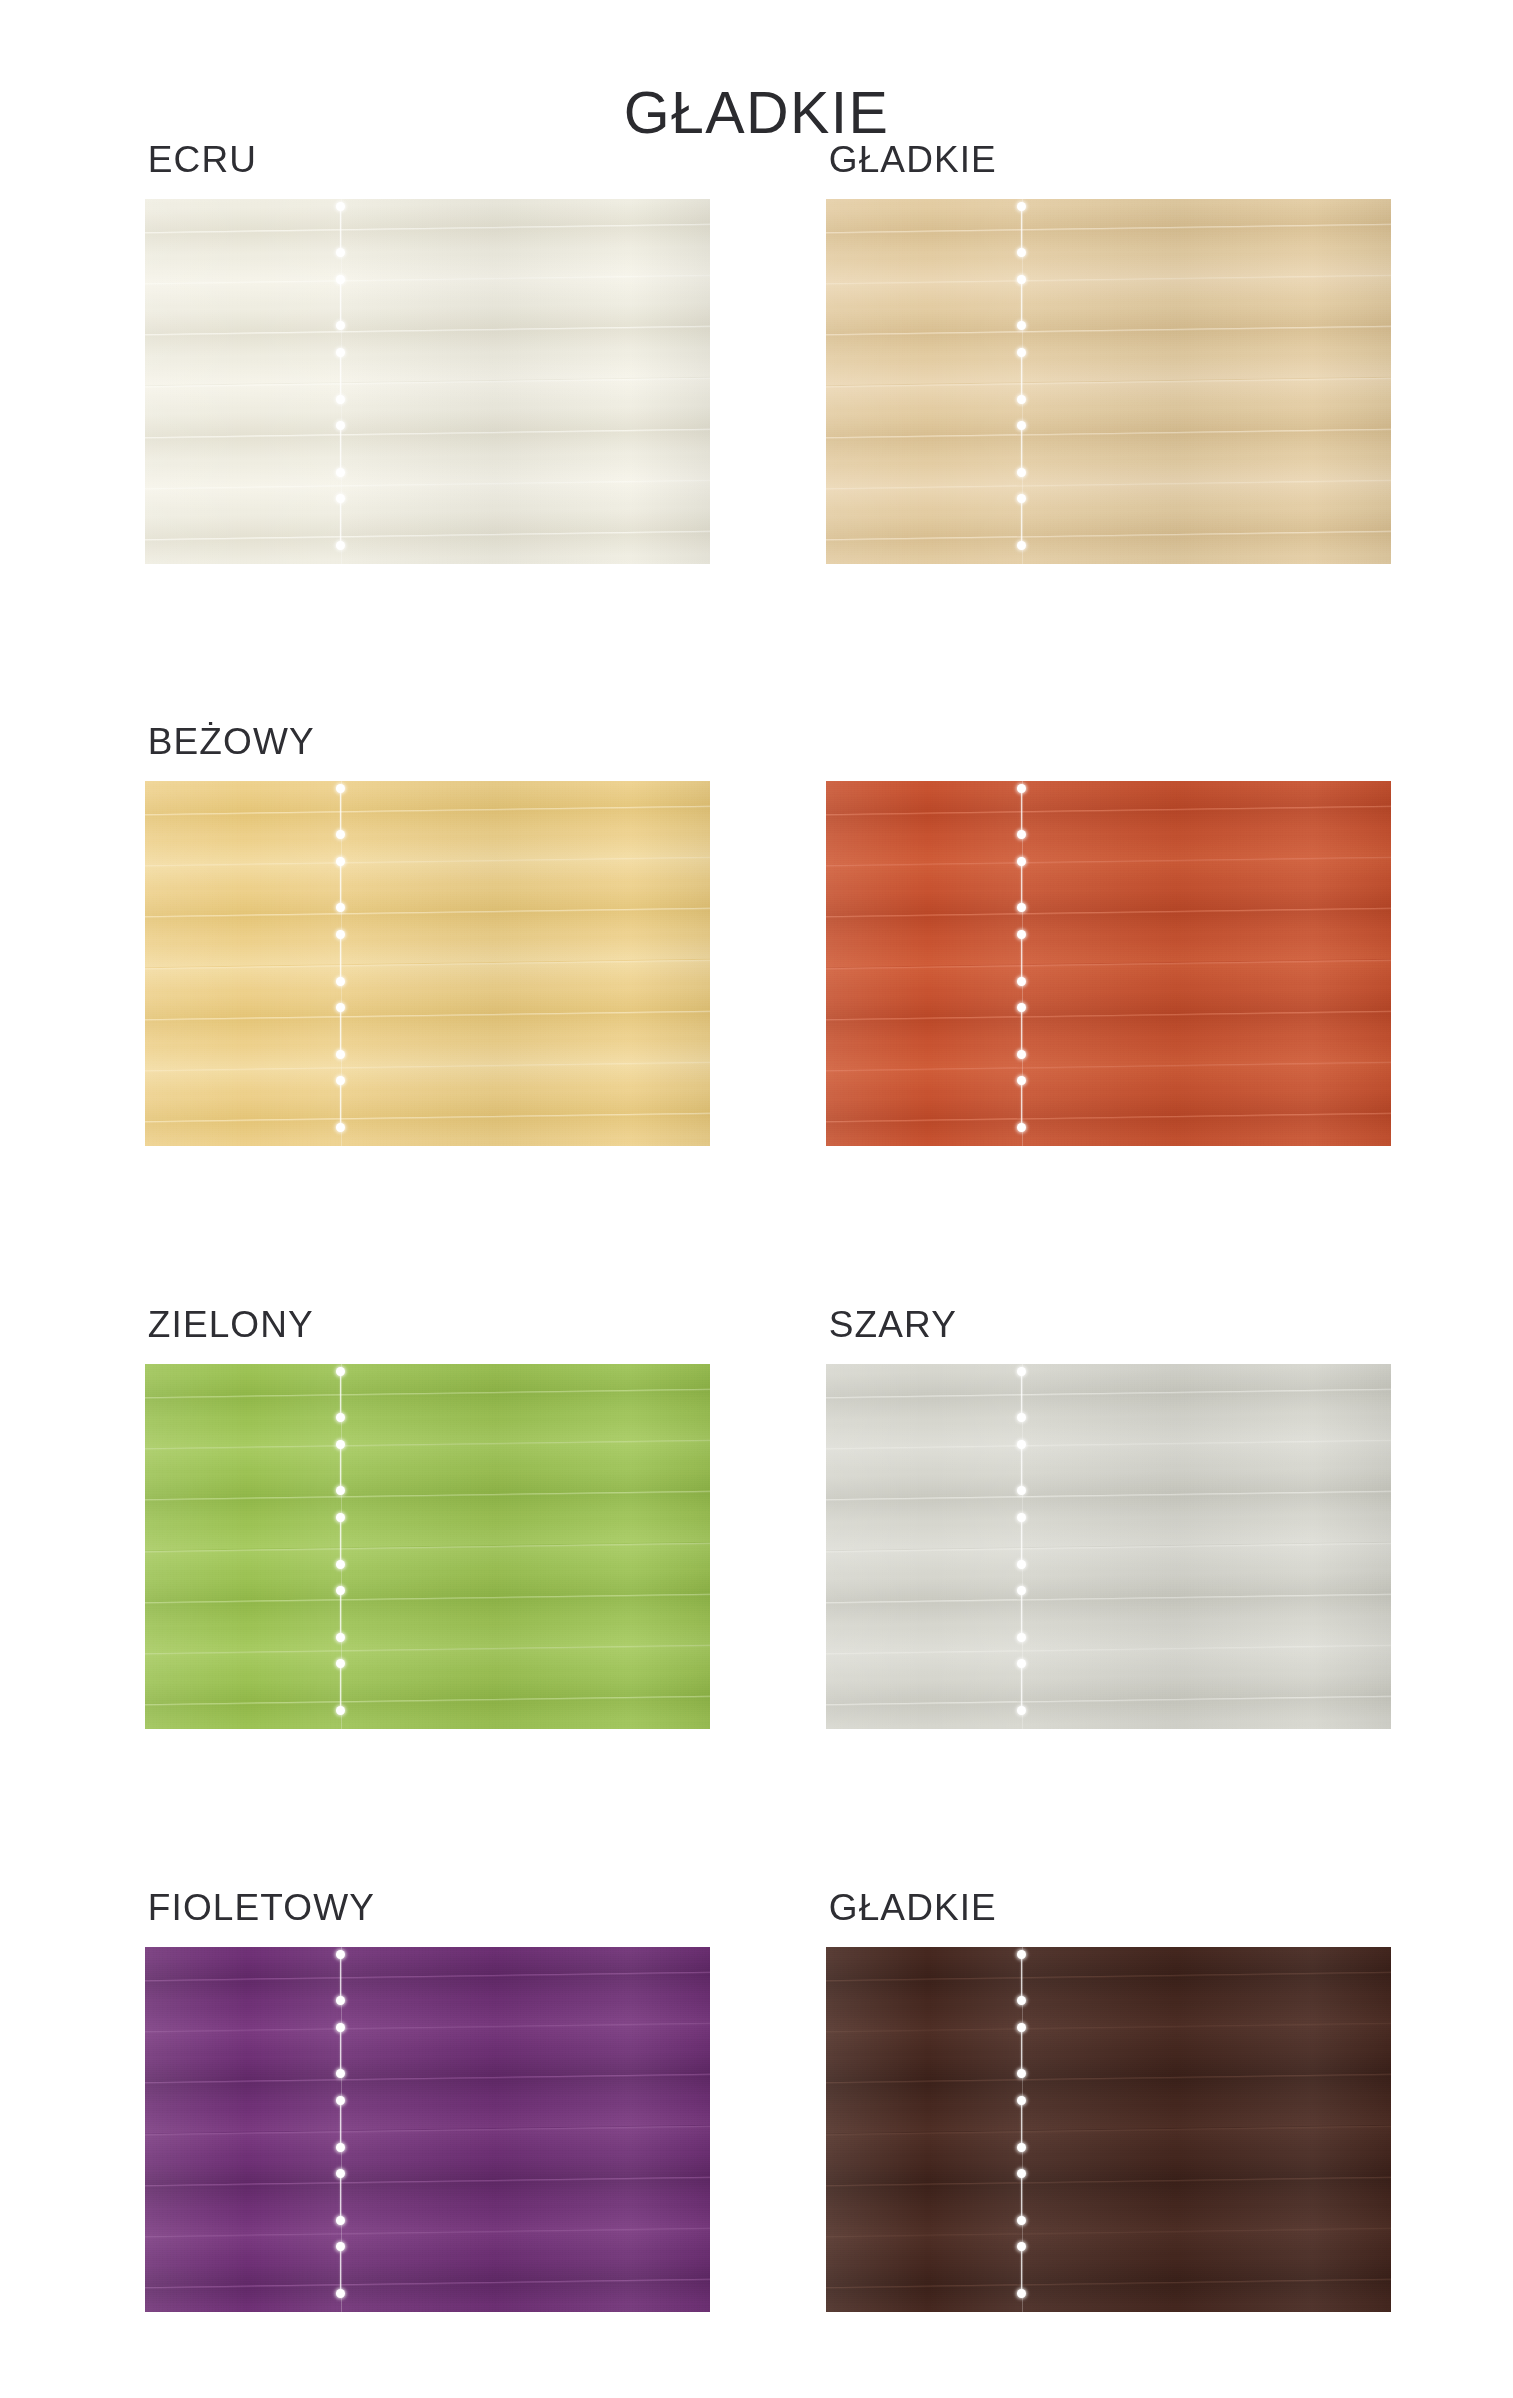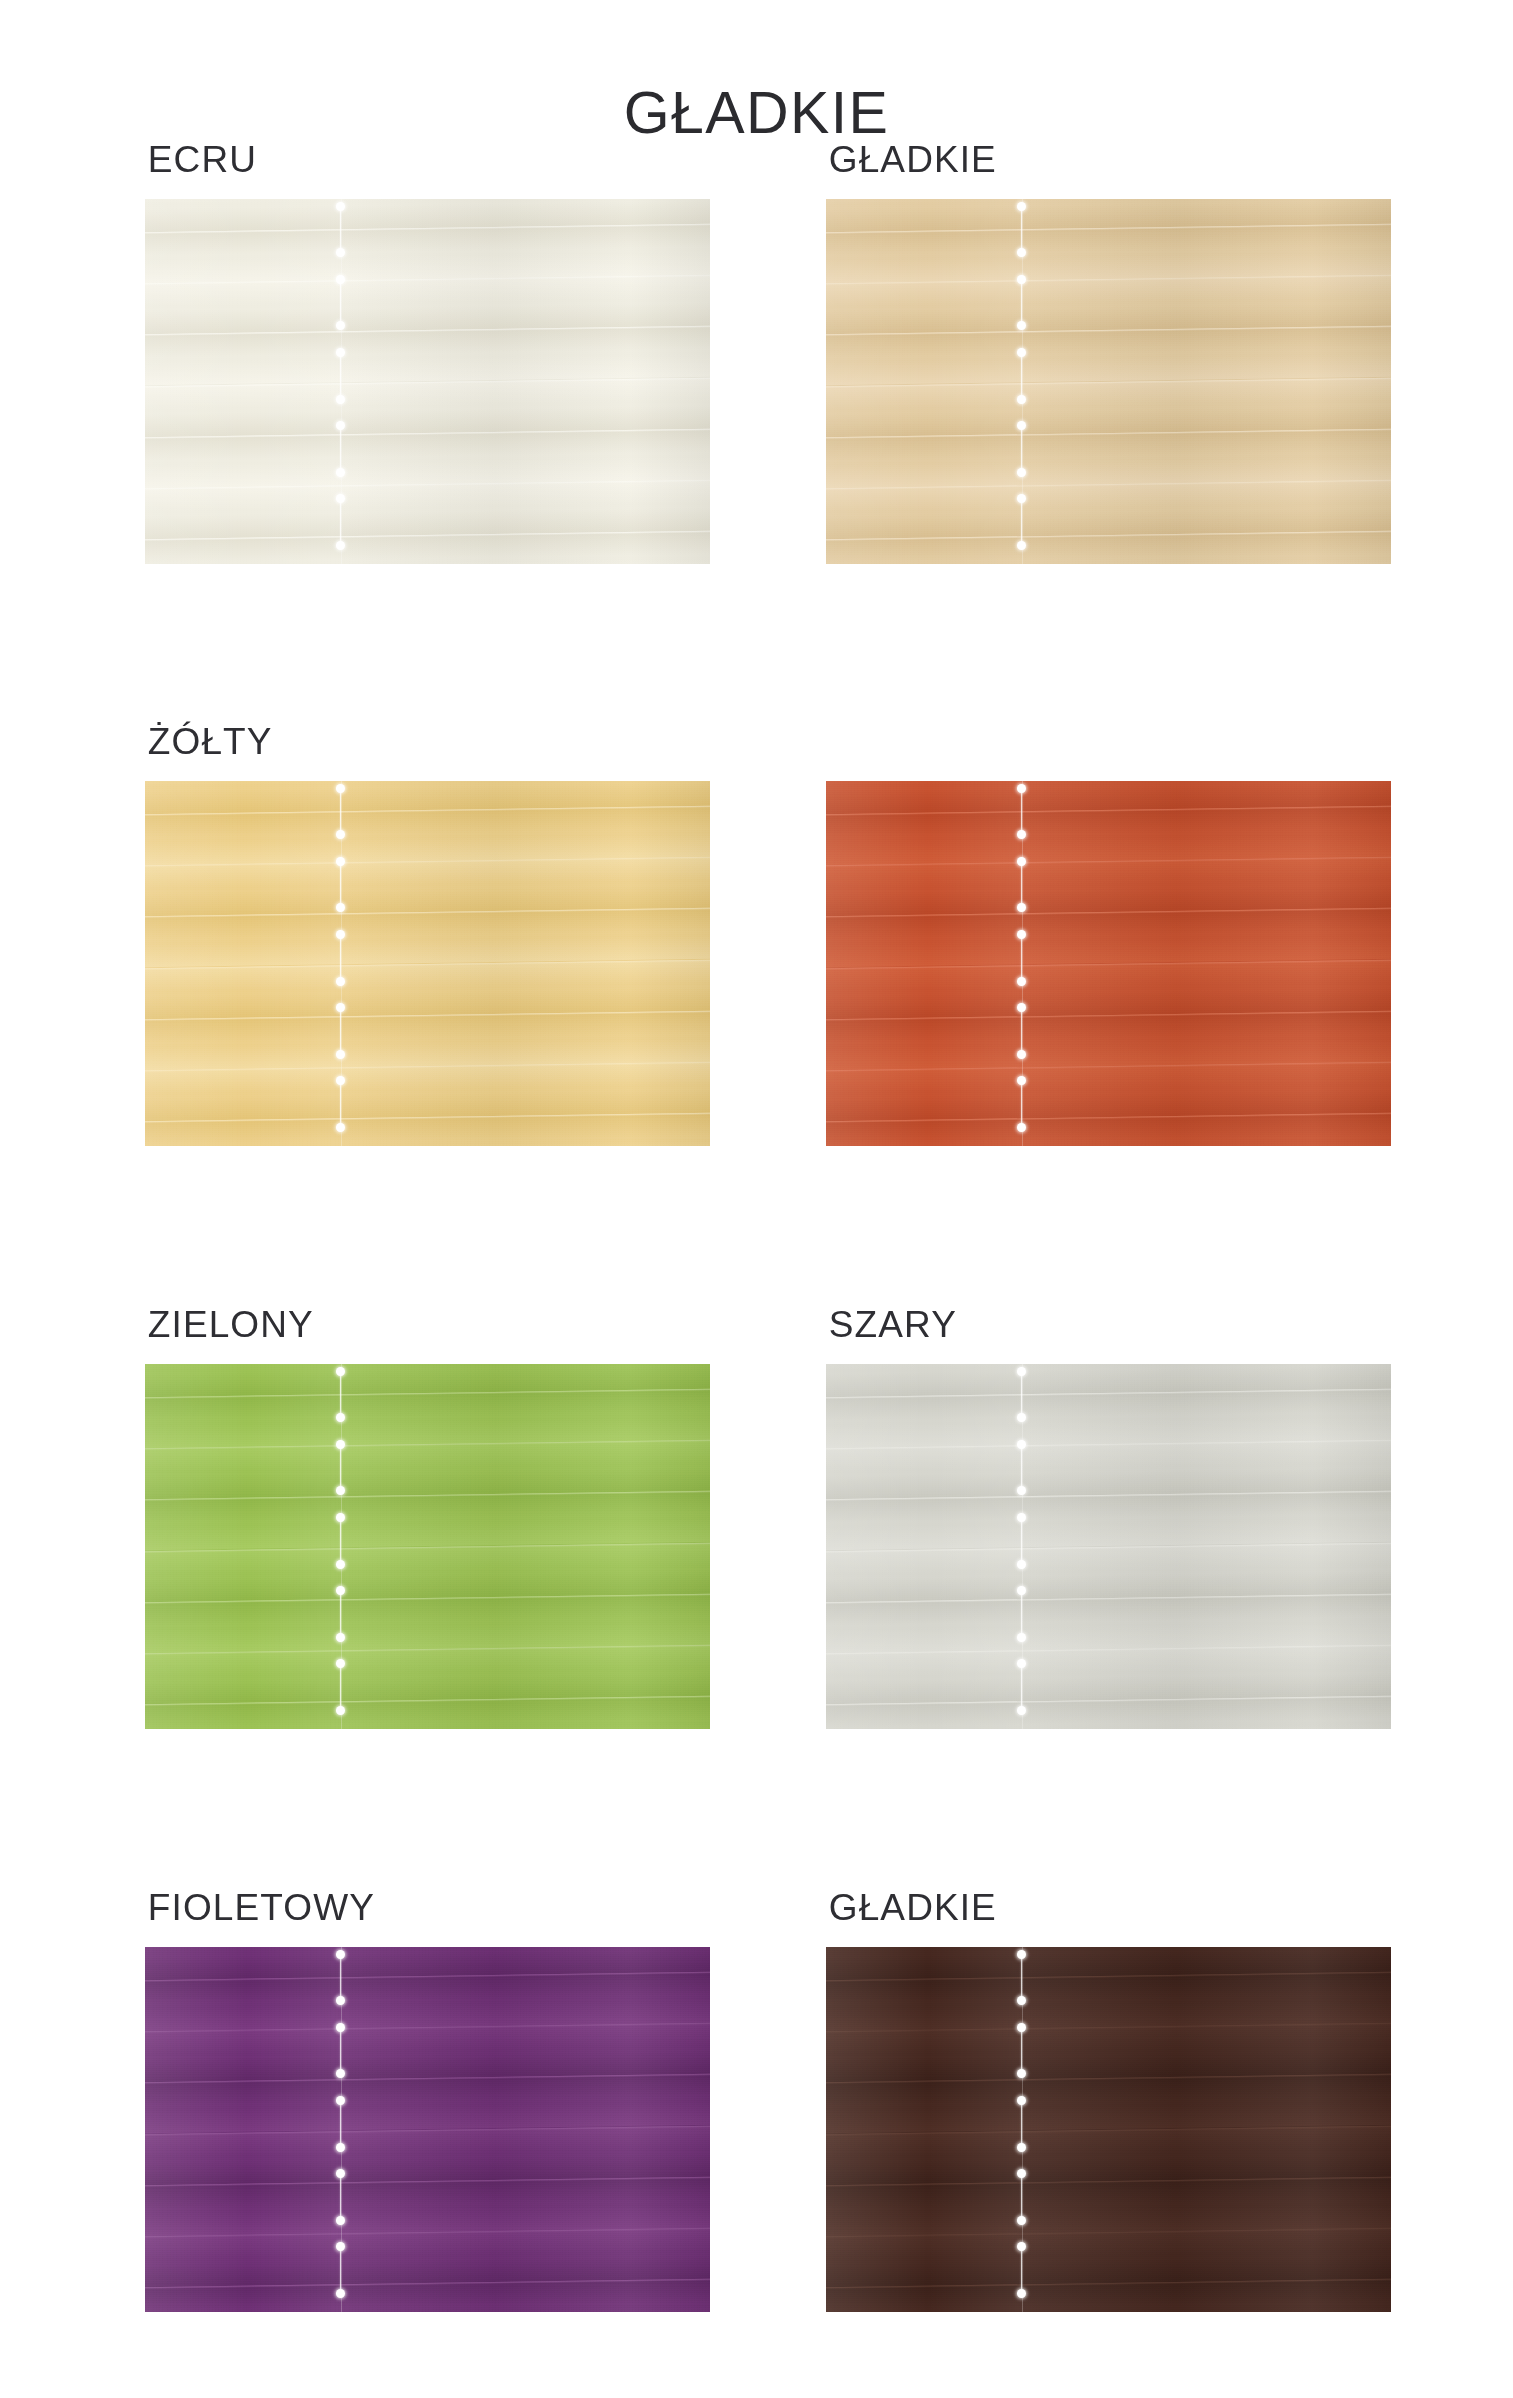--- a/index.html
+++ b/index.html
@@ -240,21 +240,21 @@
             <div class="cord-dot" style="top: 222px; background: rgb(255, 255, 255);"></div>
             <div class="cord-dot" style="top: 269px; background: rgb(255, 255, 255);"></div>
             <div class="cord-seg" style="top: 300px; height: 47px; background: rgba(255, 255, 255, 0.8);"></div>
             <div class="cord-dot" style="top: 295px; background: rgb(255, 255, 255);"></div>
             <div class="cord-dot" style="top: 342px; background: rgb(255, 255, 255);"></div>
           </div>
           <div class="grain" style="background-image: repeating-linear-gradient(0deg, rgba(0, 0, 0, 0.05) 0px, rgba(0, 0, 0, 0.05) 0.9px, rgba(255, 255, 255, 0.05) 0.9px, rgba(255, 255, 255, 0.05) 1.9px), repeating-linear-gradient(90deg, rgba(0, 0, 0, 0.04) 0px, rgba(0, 0, 0, 0.04) 0.9px, rgba(255, 255, 255, 0.04) 0.9px, rgba(255, 255, 255, 0.04) 2.8px);"></div>
         </div>
       </div>
       <div class="swatch-cell" style="left: 145px; top: 723px;">
-        <div class="swatch-label">ŻÓŁTY</div>
+        <div class="swatch-label">BEŻOWY</div>
         <div class="swatch" style="width: 565px; height: 365px; top: 58px; position: absolute; left: 0px;">
           <div class="fill" style="background: rgb(237, 208, 138);"></div>
           <div class="pleats">
             <div class="band" style="top: 0px; height: 51px; background: linear-gradient(rgb(243, 220, 162) 0%, rgb(237, 208, 138) 46%, rgb(237, 208, 138) 54%, rgb(228, 196, 118) 100%);"></div>
             <div class="band" style="top: 51px; height: 51px; background: linear-gradient(rgb(228, 196, 118) 0%, rgb(237, 208, 138) 46%, rgb(237, 208, 138) 54%, rgb(243, 220, 162) 100%);"></div>
             <div class="fold" style="top: 51px; background: linear-gradient(rgb(248, 231, 187), rgba(255, 255, 255, 0));"></div>
             <div class="band" style="top: 102px; height: 51px; background: linear-gradient(rgb(243, 220, 162) 0%, rgb(237, 208, 138) 46%, rgb(237, 208, 138) 54%, rgb(228, 196, 118) 100%);"></div>
             <div class="fold" style="top: 102px; background: linear-gradient(rgb(248, 231, 187), rgba(255, 255, 255, 0));"></div>
             <div class="band" style="top: 153px; height: 51px; background: linear-gradient(rgb(228, 196, 118) 0%, rgb(237, 208, 138) 46%, rgb(237, 208, 138) 54%, rgb(243, 220, 162) 100%);"></div>
             <div class="fold" style="top: 153px; background: linear-gradient(rgb(248, 231, 187), rgba(255, 255, 255, 0));"></div>

